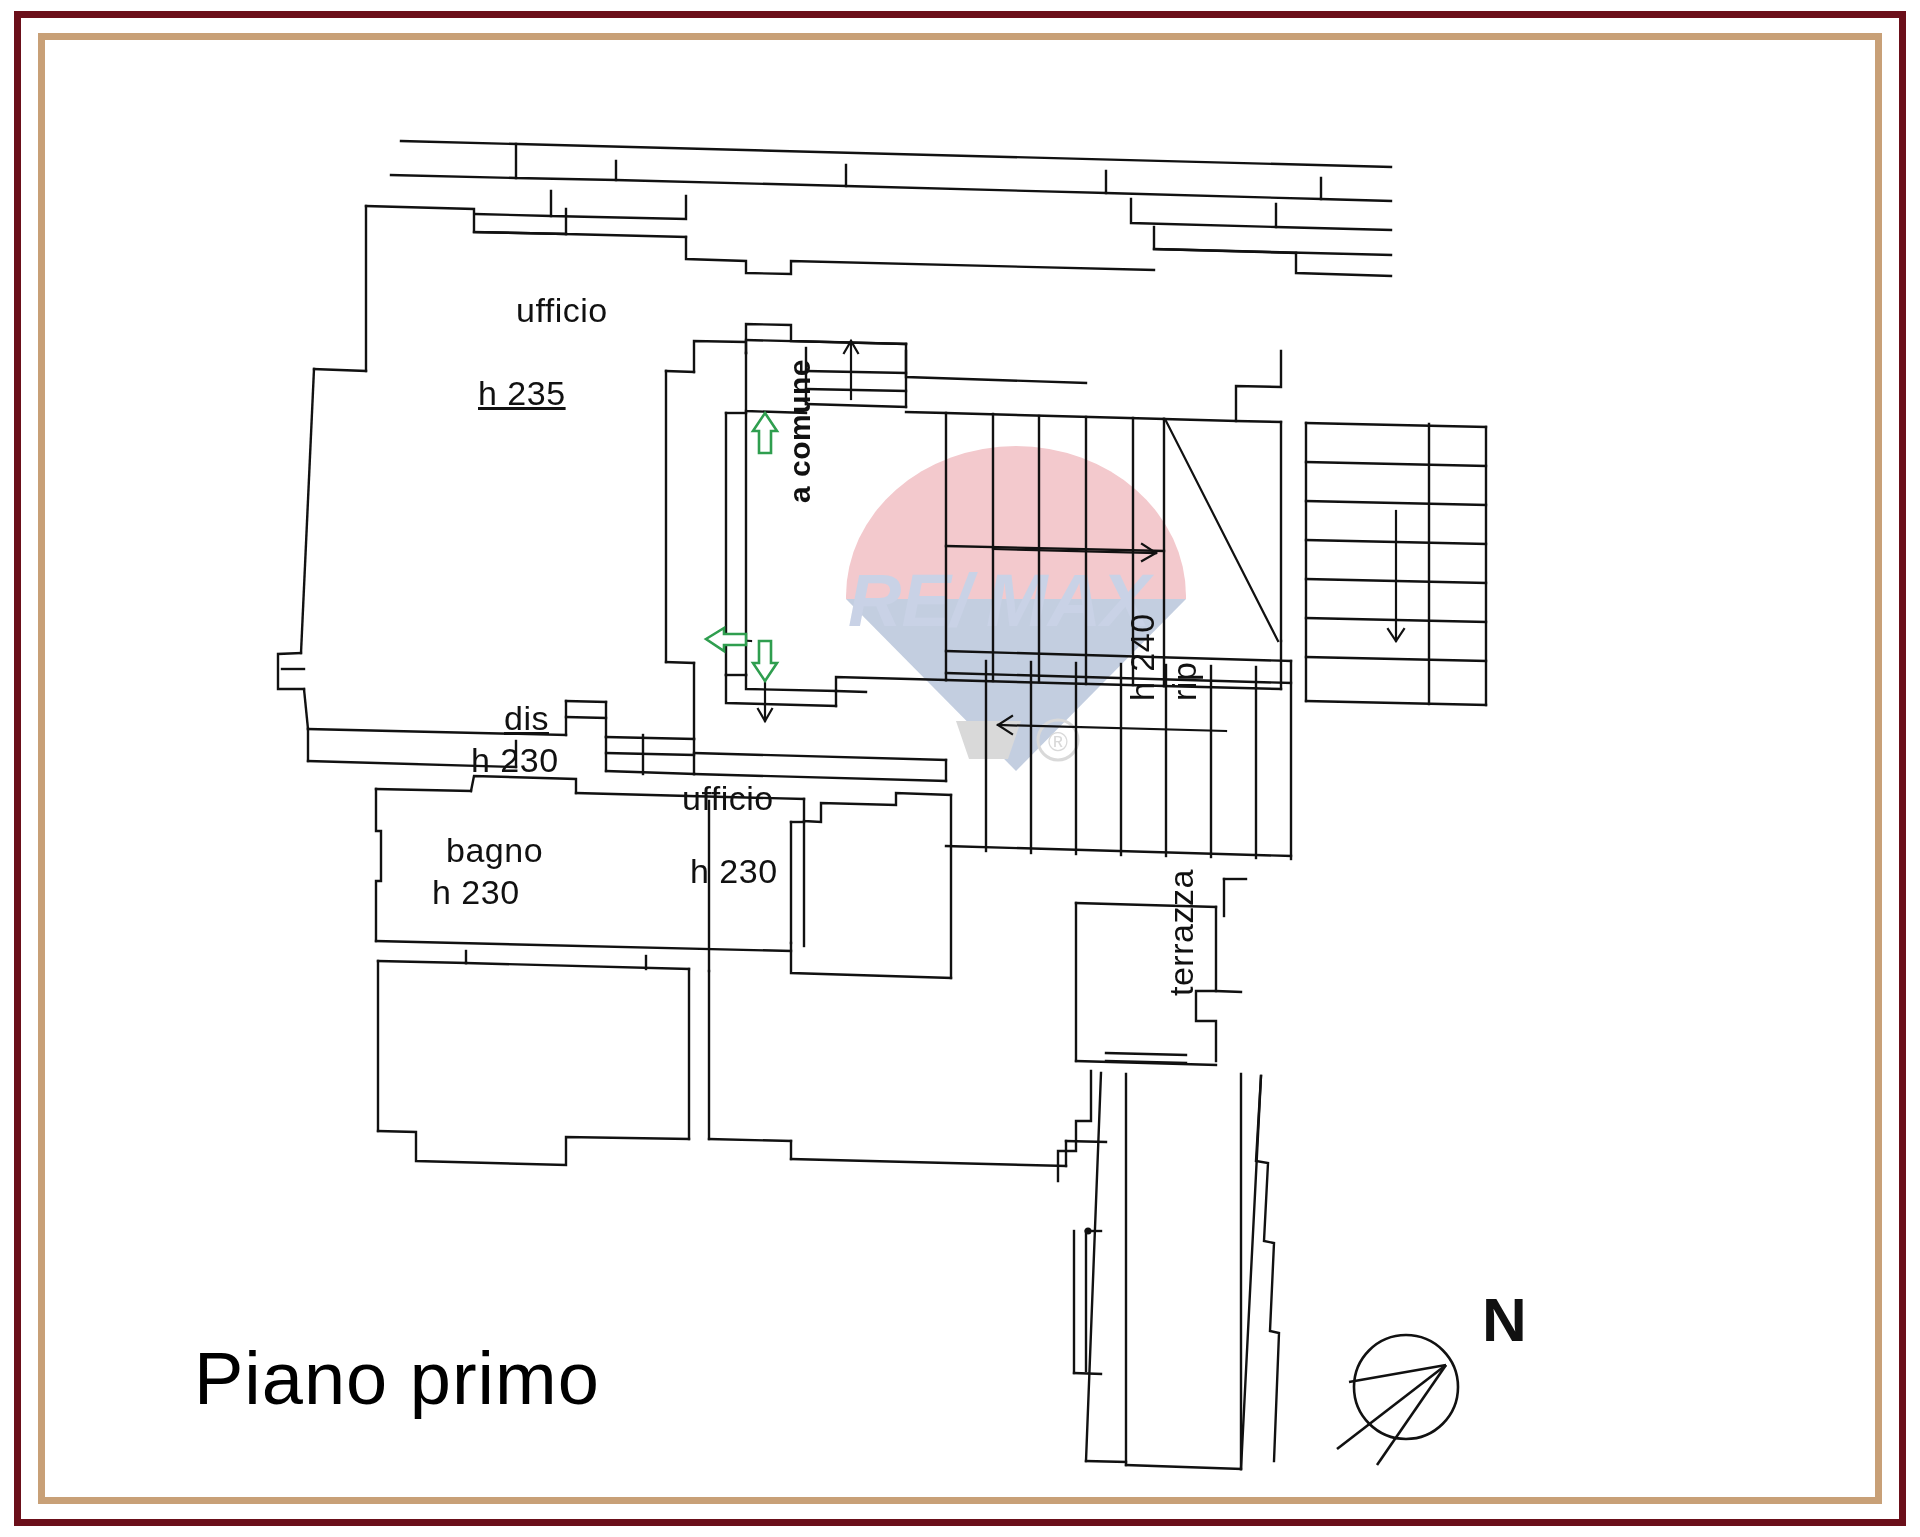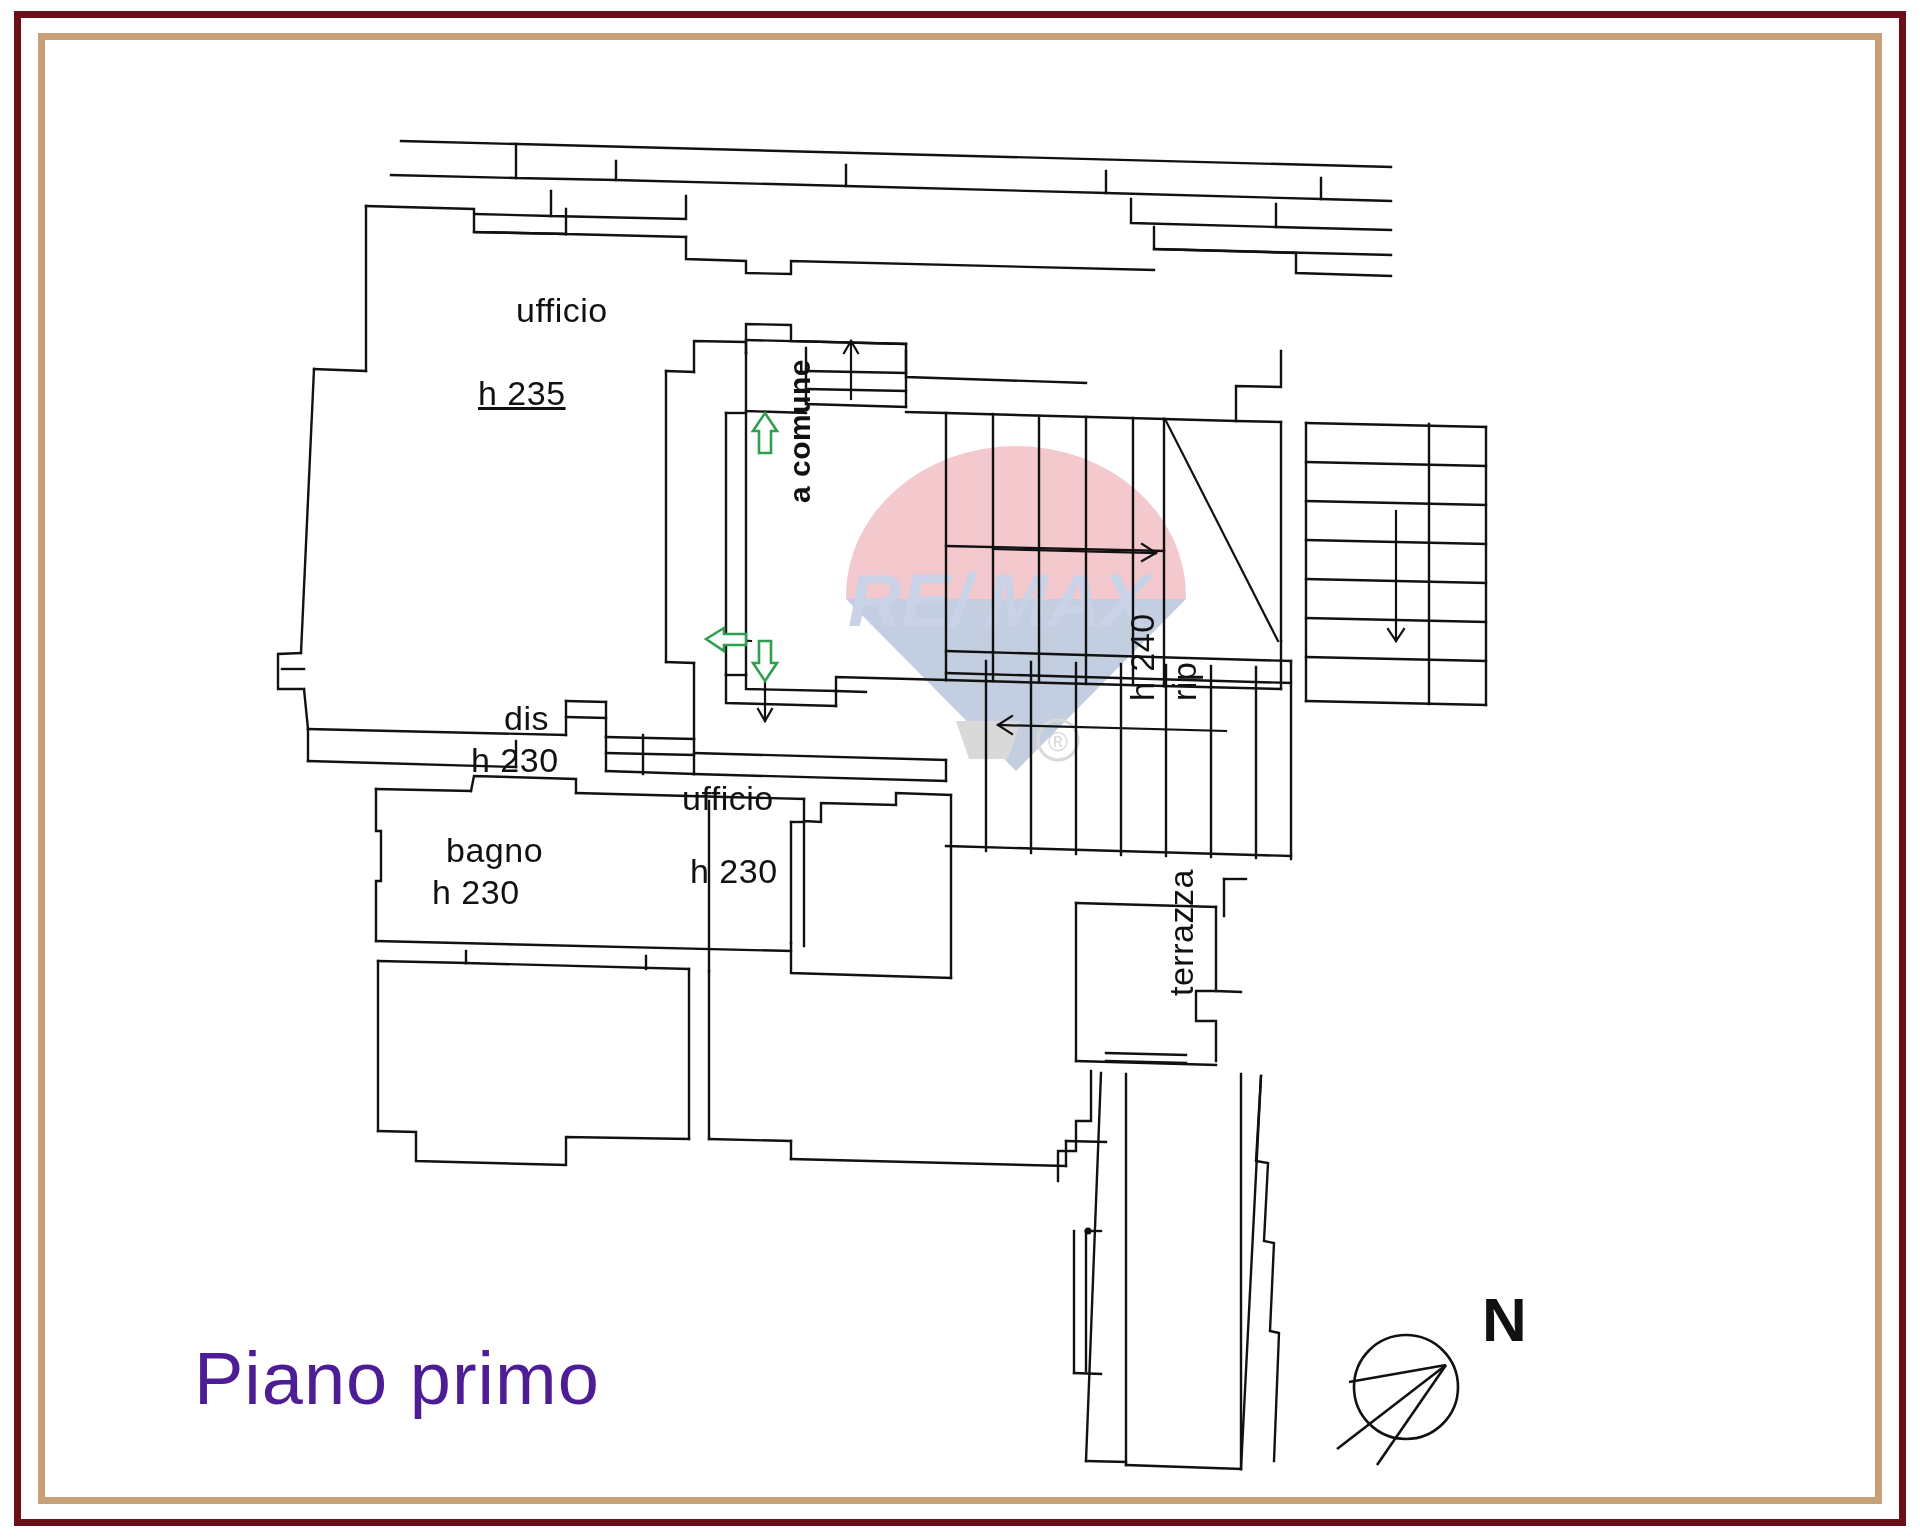--- a/index.html
+++ b/index.html
@@ -74,21 +74,21 @@
     letter-spacing: 0.5px;
   }
   .lbl-room { font-size: 34px; }
   .lbl-h    { font-size: 34px; }
   .rot90    { transform: rotate(-90deg); transform-origin: left top; }
   #title-piano {
     position: absolute;
     left: 148px;
     top: 1295px;
     font-size: 74px;
-    color: #4c1d95;
+    color: #000000;
     letter-spacing: 1px;
     font-family: "Liberation Sans", sans-serif;
     white-space: nowrap;
   }
   #compass-letter {
     position: absolute;
     left: 1436px;
     top: 1243px;
     font-size: 62px;
     font-weight: bold;
@@ -347,21 +347,21 @@
       <g fill="#ffffff" stroke="#2f9e4f" stroke-width="2.6" stroke-linejoin="miter">
         <path d="M 719 372 L 731 390 L 725 390 L 725 412 L 713 412 L 713 390 L 707 390 Z"></path>
         <path d="M 660 598 L 678 587 L 678 593 L 700 593 L 700 604 L 678 604 L 678 610 Z"></path>
         <path d="M 719 640 L 731 622 L 725 622 L 725 600 L 713 600 L 713 622 L 707 622 Z"></path>
       </g>
     </svg>
 
     <div class="plan-label lbl-room" style="left:470px; top:250px;">ufficio</div>
     <div class="plan-label lbl-h" style="left:432px; top:333px;text-decoration:underline;">h 235</div>
 
-    <div class="plan-label lbl-room" style="left:458px; top:658px;">dis</div>
+    <div class="plan-label lbl-room" style="left:458px; top:658px;text-decoration:underline;">dis</div>
     <div class="plan-label lbl-h" style="left:425px; top:700px;">h 230</div>
 
     <div class="plan-label lbl-room" style="left:400px; top:790px;text-align:right;">bagno</div>
     <div class="plan-label lbl-h" style="left:386px; top:832px;">h 230</div>
 
     <div class="plan-label lbl-room" style="left:636px; top:738px;">ufficio</div>
     <div class="plan-label lbl-h" style="left:644px; top:811px;">h 230</div>
 
     <div class="plan-label lbl-room rot90" style="left:1119px; top:660px;">rip</div>
     <div class="plan-label lbl-h rot90" style="left:1077px; top:660px;">h 240</div>

